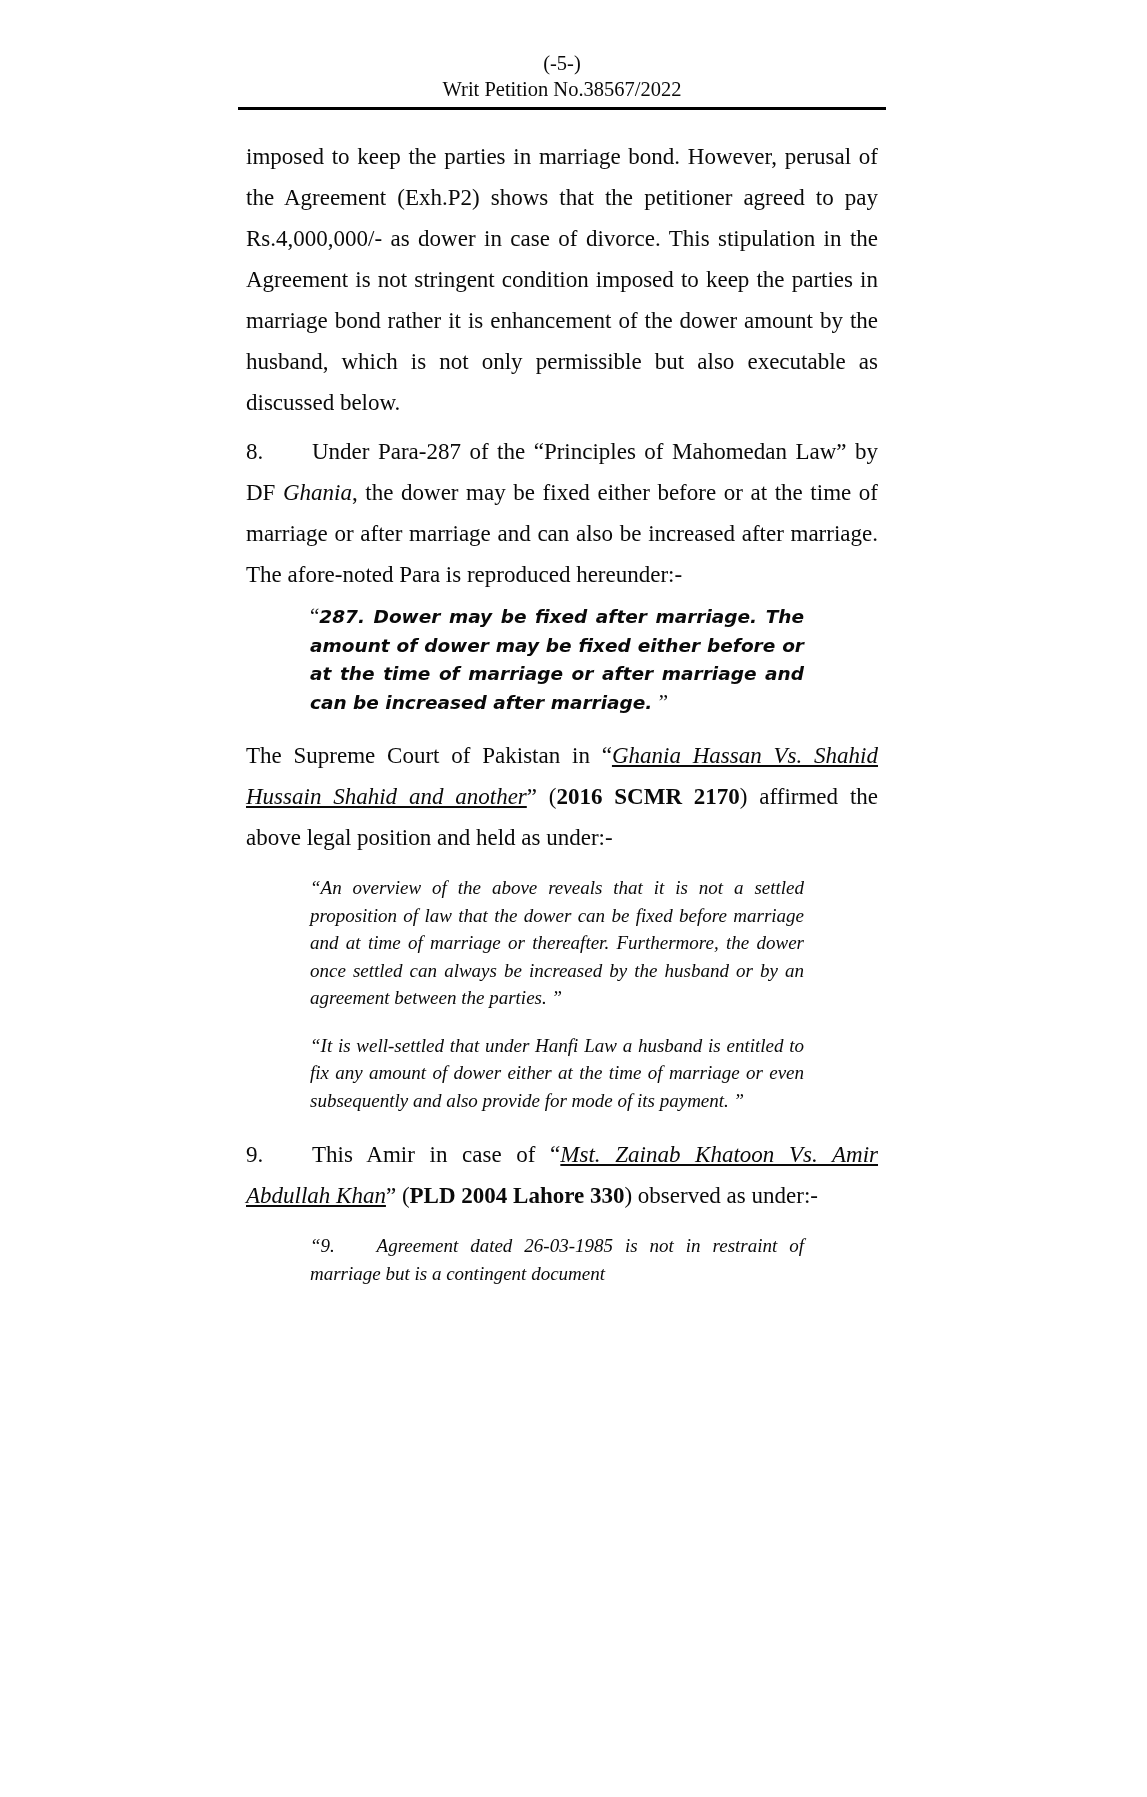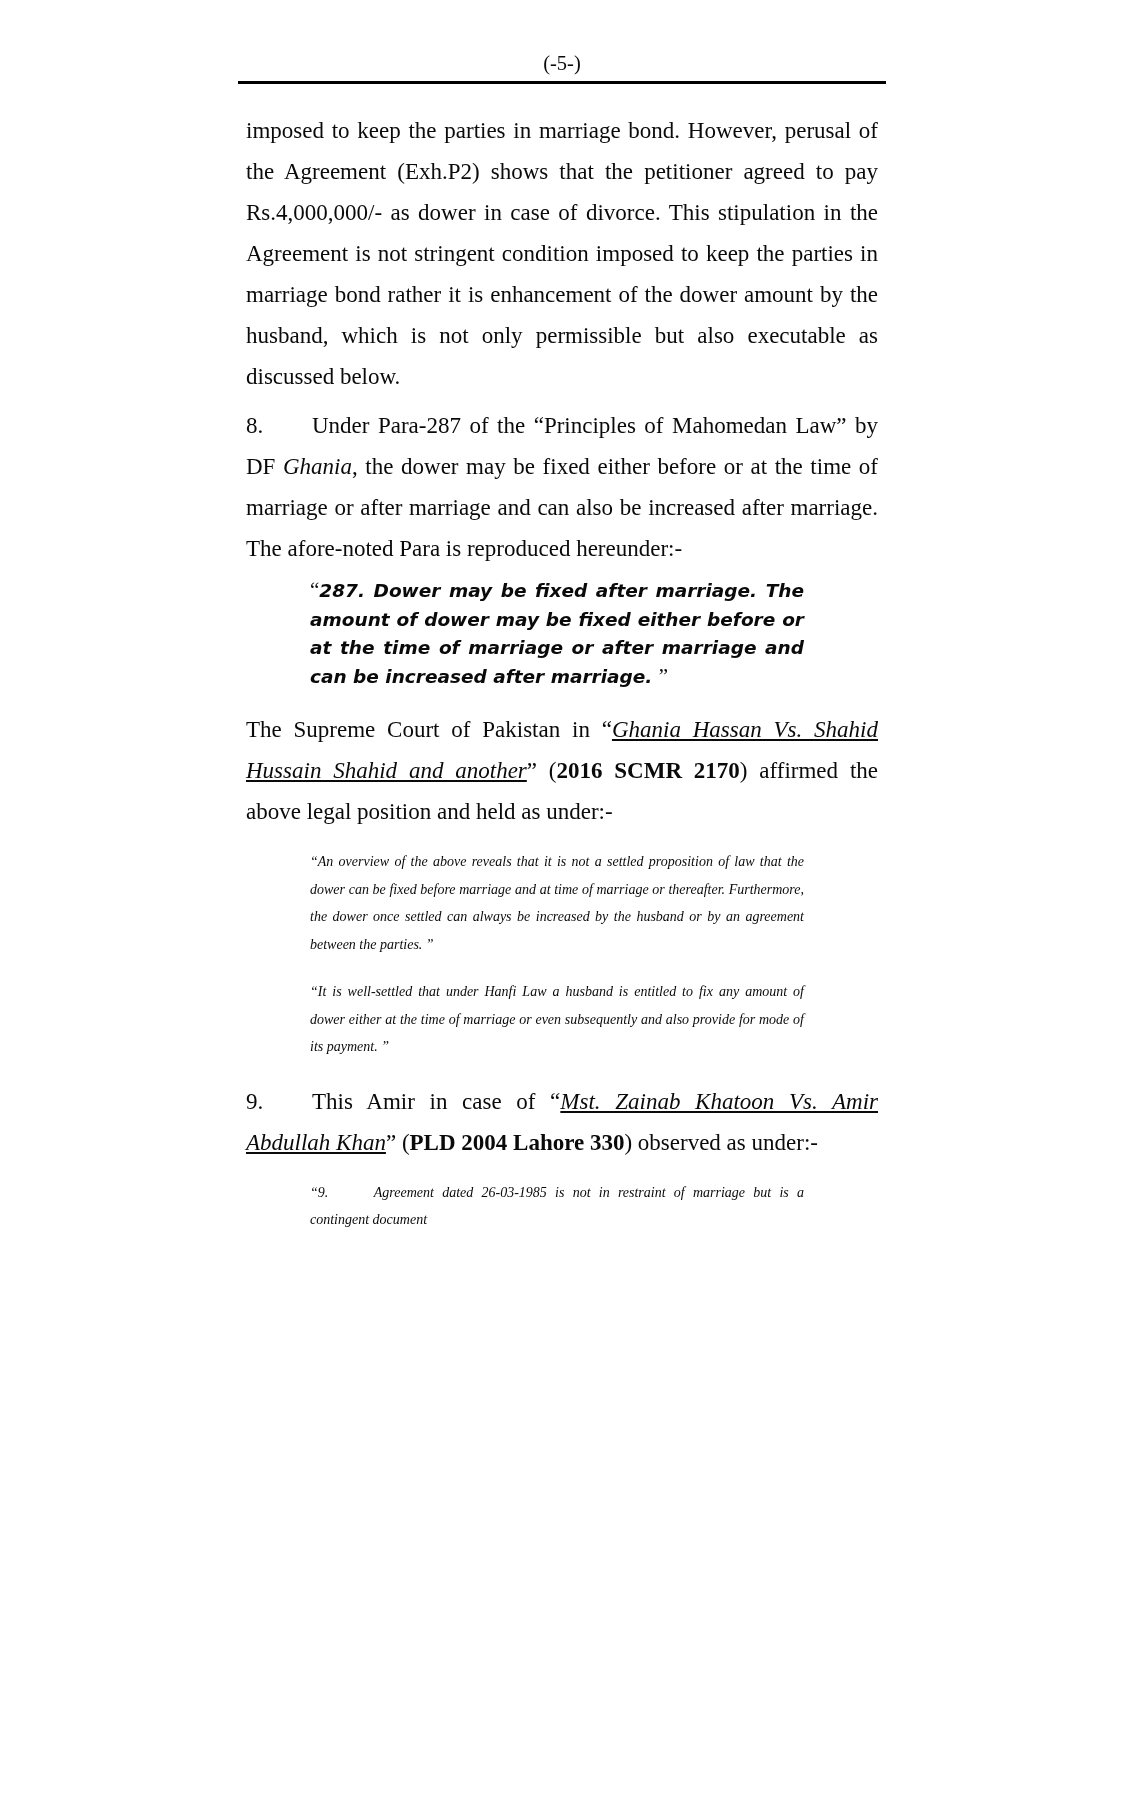--- a/index.html
+++ b/index.html
@@ -50,33 +50,34 @@
   .bold-italic-sans {
     font-family: "DejaVu Sans", sans-serif;
     font-weight: bold;
     font-style: italic;
   }
   .serif-quote { font-size: 21px; }
   .quote-italic {
     margin-top: 16px;
     margin-bottom: 20px;
     font-style: italic;
-    font-size: 14px;
+    font-size: 19px;
     line-height: 27.5px;
   }
   .quote-num { display: inline-block; width: 56px; font-style: italic; }
 </style>
 </head>
 <body>
 
 <div class="page">
   <div class="content">
 
     <header class="doc-header">
       <div>(-5-)</div>
+      <div>Writ Petition No.38567/2022</div>
     </header>
 
     <p class="body-para first-para">imposed to keep the parties in marriage bond. However, perusal of the Agreement (Exh.P2) shows that the petitioner agreed to pay Rs.4,000,000/- as dower in case of divorce. This stipulation in the Agreement is not stringent condition imposed to keep the parties in marriage bond rather it is enhancement of the dower amount by the husband, which is not only permissible but also executable as discussed below.</p>
 
     <p class="body-para"><span class="para-num">8.</span><span>Under Para-287 of the “Principles of Mahomedan Law” by DF </span><span class="italic">Ghania</span><span>, the dower may be fixed either before or at the time of marriage or after marriage and can also be increased after marriage. The afore-noted Para is reproduced hereunder:-</span></p>
 
     <blockquote class="quote quote-bold"><span class="serif-quote">“</span><span class="bold-italic-sans">287. Dower may be fixed after marriage. The amount of dower may be fixed either before or at the time of marriage or after marriage and can be increased after marriage. </span><span class="serif-quote">”</span></blockquote>
 
     <p class="body-para"><span>The Supreme Court of Pakistan in “</span><span class="case-cite">Ghania Hassan Vs. Shahid Hussain Shahid and another</span><span>” (</span><span class="bold">2016 SCMR 2170</span><span>) affirmed the above legal position and held as under:-</span></p>
 

